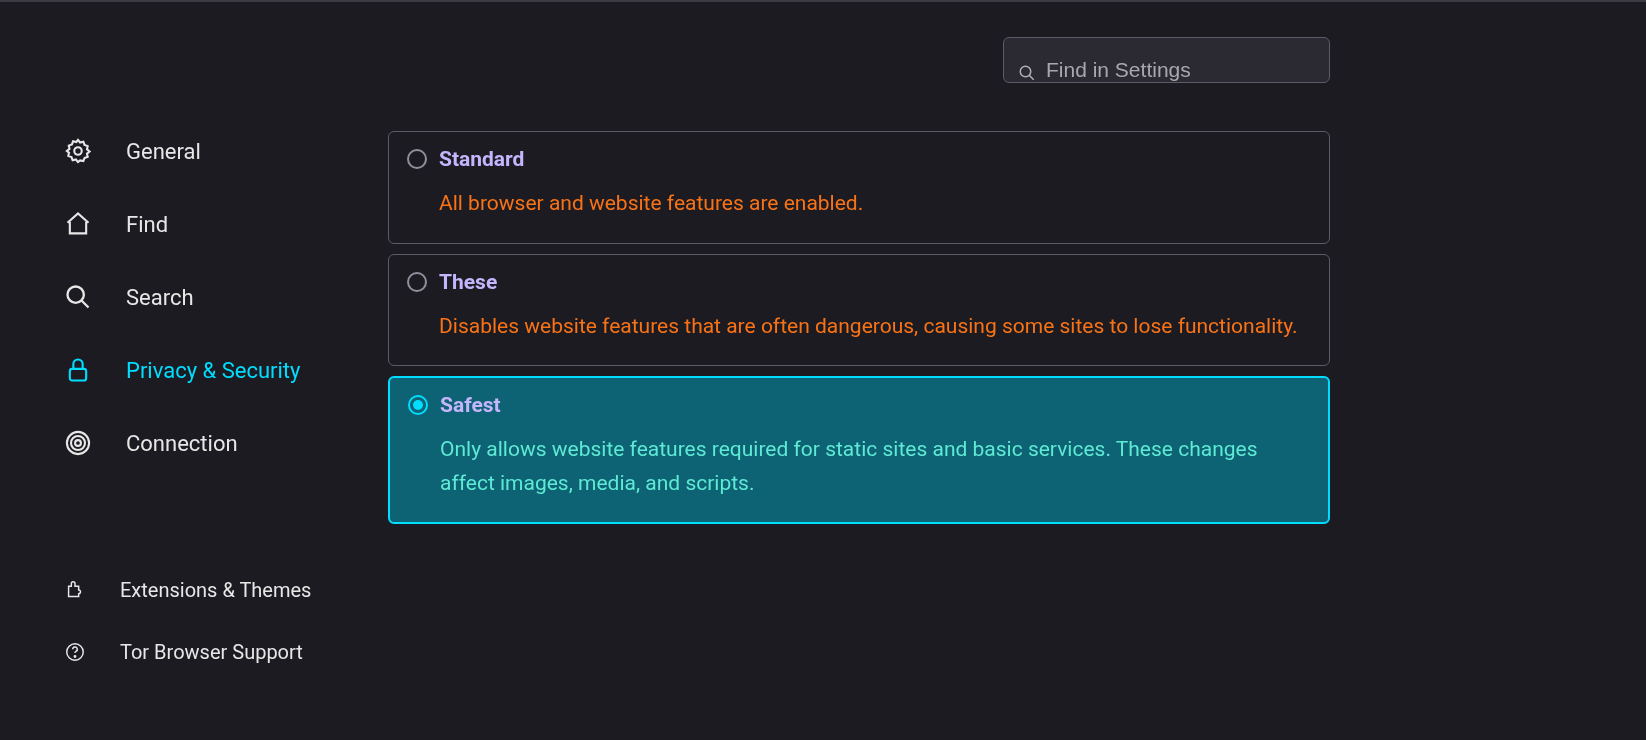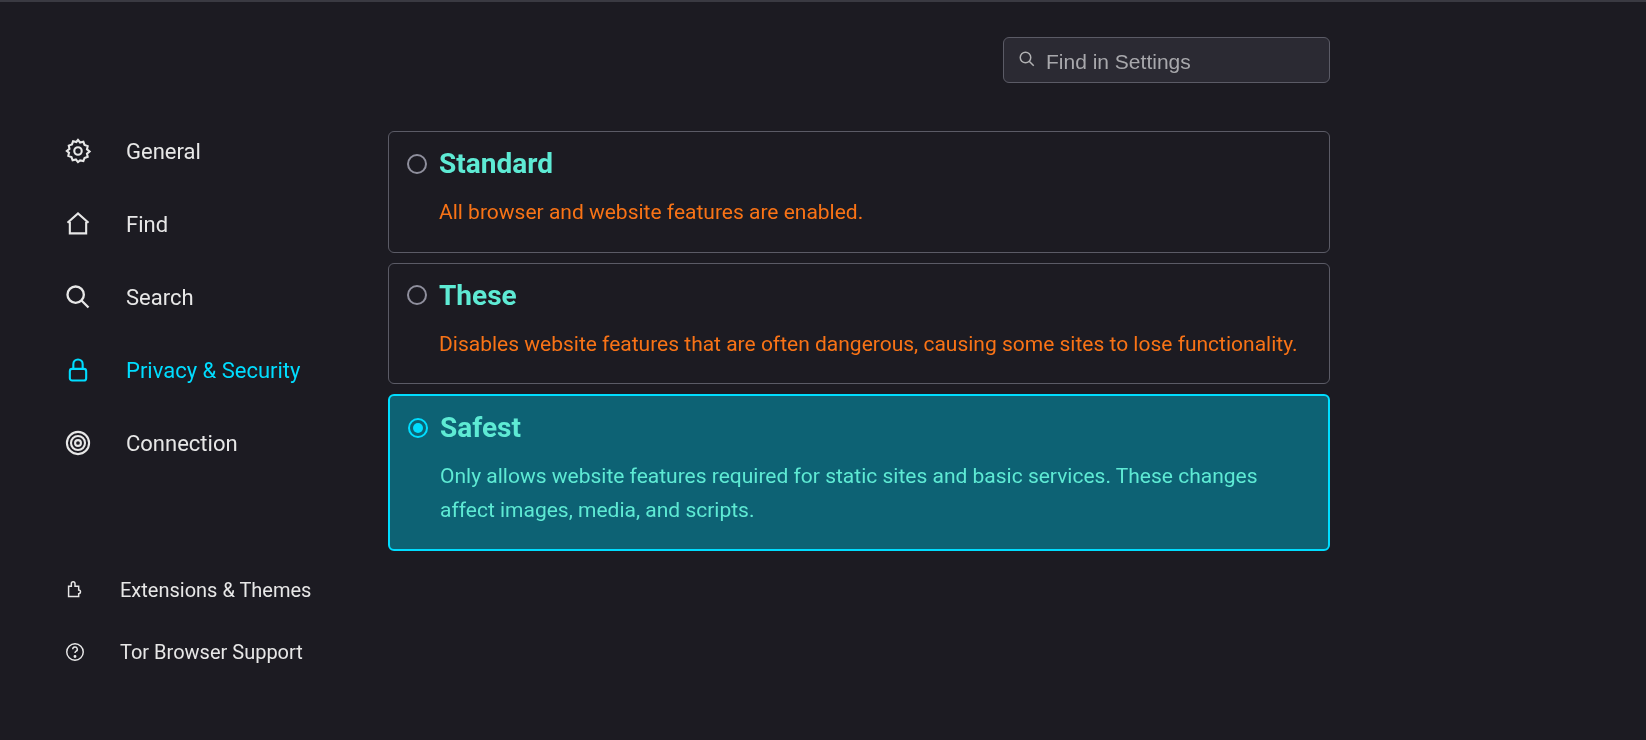--- a/index.html
+++ b/index.html
@@ -64,22 +64,22 @@
       padding-right: 316px;
     }
     .search-box {
       margin-left: auto;
       width: 327px;
       height: 46px;
       background: #2b2a33;
       border: 1px solid #5b5b66;
       border-radius: 6px;
       display: flex;
-      align-items: flex-start;
-      padding: 12px 14px;
+      align-items: flex-end;
+      padding: 0 14px;
       margin-bottom: 48px;
     }
     .search-box svg {
       width: 18px;
       height: 18px;
       margin-right: 10px;
       flex-shrink: 0;
     }
     .search-box input {
       background: transparent;
@@ -122,23 +122,23 @@
       border-color: #00ddff;
     }
     .radio.checked::after {
       content: "";
       width: 10px;
       height: 10px;
       background: #00ddff;
       border-radius: 50%;
     }
     .option-title {
-      font-size: 28px;
+      font-size: 21px;
       font-weight: 700;
-      color: #5eead4;
+      color: #c4b5fd;
     }
     .option-desc {
       font-size: 21px;
       color: #f97316;
       margin-left: 32px;
       line-height: 1.6;
     }
     .option-card.selected .option-desc {
       color: #5eead4;
     }

